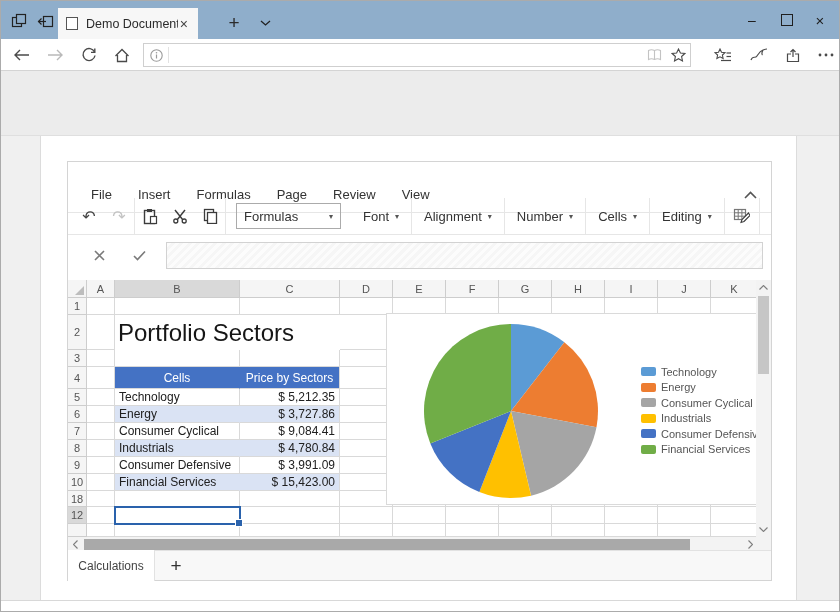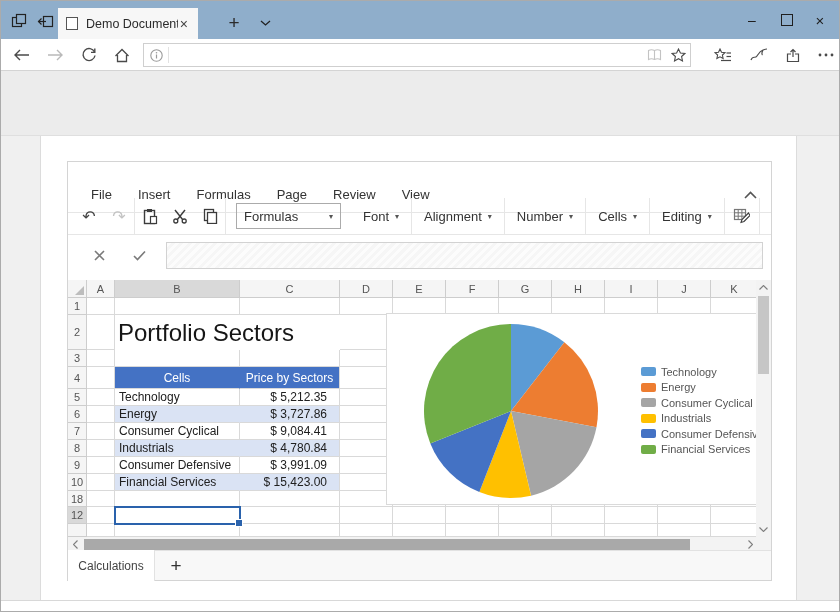--- a/index.html
+++ b/index.html
@@ -66,21 +66,21 @@
   
   .gridwrap{position:absolute;left:0;top:118px;width:703px;height:272px;background:#fff;overflow:hidden;}
   .ghead{position:absolute;background:#F5F5F5;border-right:1px solid #CDCDCD;border-bottom:1px solid #CDCDCD;box-sizing:border-box;
     font-size:11px;color:#555;display:flex;align-items:center;justify-content:center;cursor:pointer;}
   .ghead.sel{background:#D9D9D9;}
   .gcorner{position:absolute;left:0;top:0;width:19px;height:18px;background:#F5F5F5;border-right:1px solid #CDCDCD;border-bottom:1px solid #CDCDCD;box-sizing:border-box;cursor:pointer;}
   .gcorner i{position:absolute;right:2px;bottom:2px;width:0;height:0;border-left:9px solid transparent;border-bottom:9px solid #BDBDBD;}
   .gcell{position:absolute;border-right:1px solid #D9D9D9;border-bottom:1px solid #D9D9D9;box-sizing:border-box;
     font-size:12px;color:#202020;display:flex;align-items:center;overflow:hidden;cursor:cell;}
   .gcell.cname{padding-left:4px;}
-  .gcell.cnum{justify-content:flex-end;padding-right:12px;text-align:right;}
+  .gcell.cnum{justify-content:flex-end;padding-right:4px;text-align:right;}
   .gcell.thead{background:#4472C4;color:#fff;justify-content:center;font-size:12px;}
   .gcell.noright{border-right-color:transparent;}
   .gcell.band{background:#DAE3F4;}
   .gtitle{position:absolute;background:#fff;font-size:24px;color:#161616;display:flex;align-items:center;padding-left:3px;box-sizing:border-box;white-space:nowrap;}
   .chartpanel{position:absolute;left:318px;top:33px;width:372px;height:192px;background:#fff;border:1px solid #DADADA;box-sizing:border-box;cursor:pointer;}
   .legend-row{position:absolute;left:254px;height:15px;display:flex;align-items:center;}
   .legend-marker{width:15px;height:9px;border-radius:2px;flex:0 0 auto;}
   .legend-label{font-size:11px;color:#555;margin-left:5px;white-space:nowrap;}
   .selbox{position:absolute;border:2px solid #2A62AC;box-sizing:border-box;background:transparent;pointer-events:none;}
   .selhandle{position:absolute;right:-4px;bottom:-4px;width:6px;height:6px;background:#2A62AC;border:1px solid #fff;box-sizing:content-box;pointer-events:auto;cursor:crosshair;}

